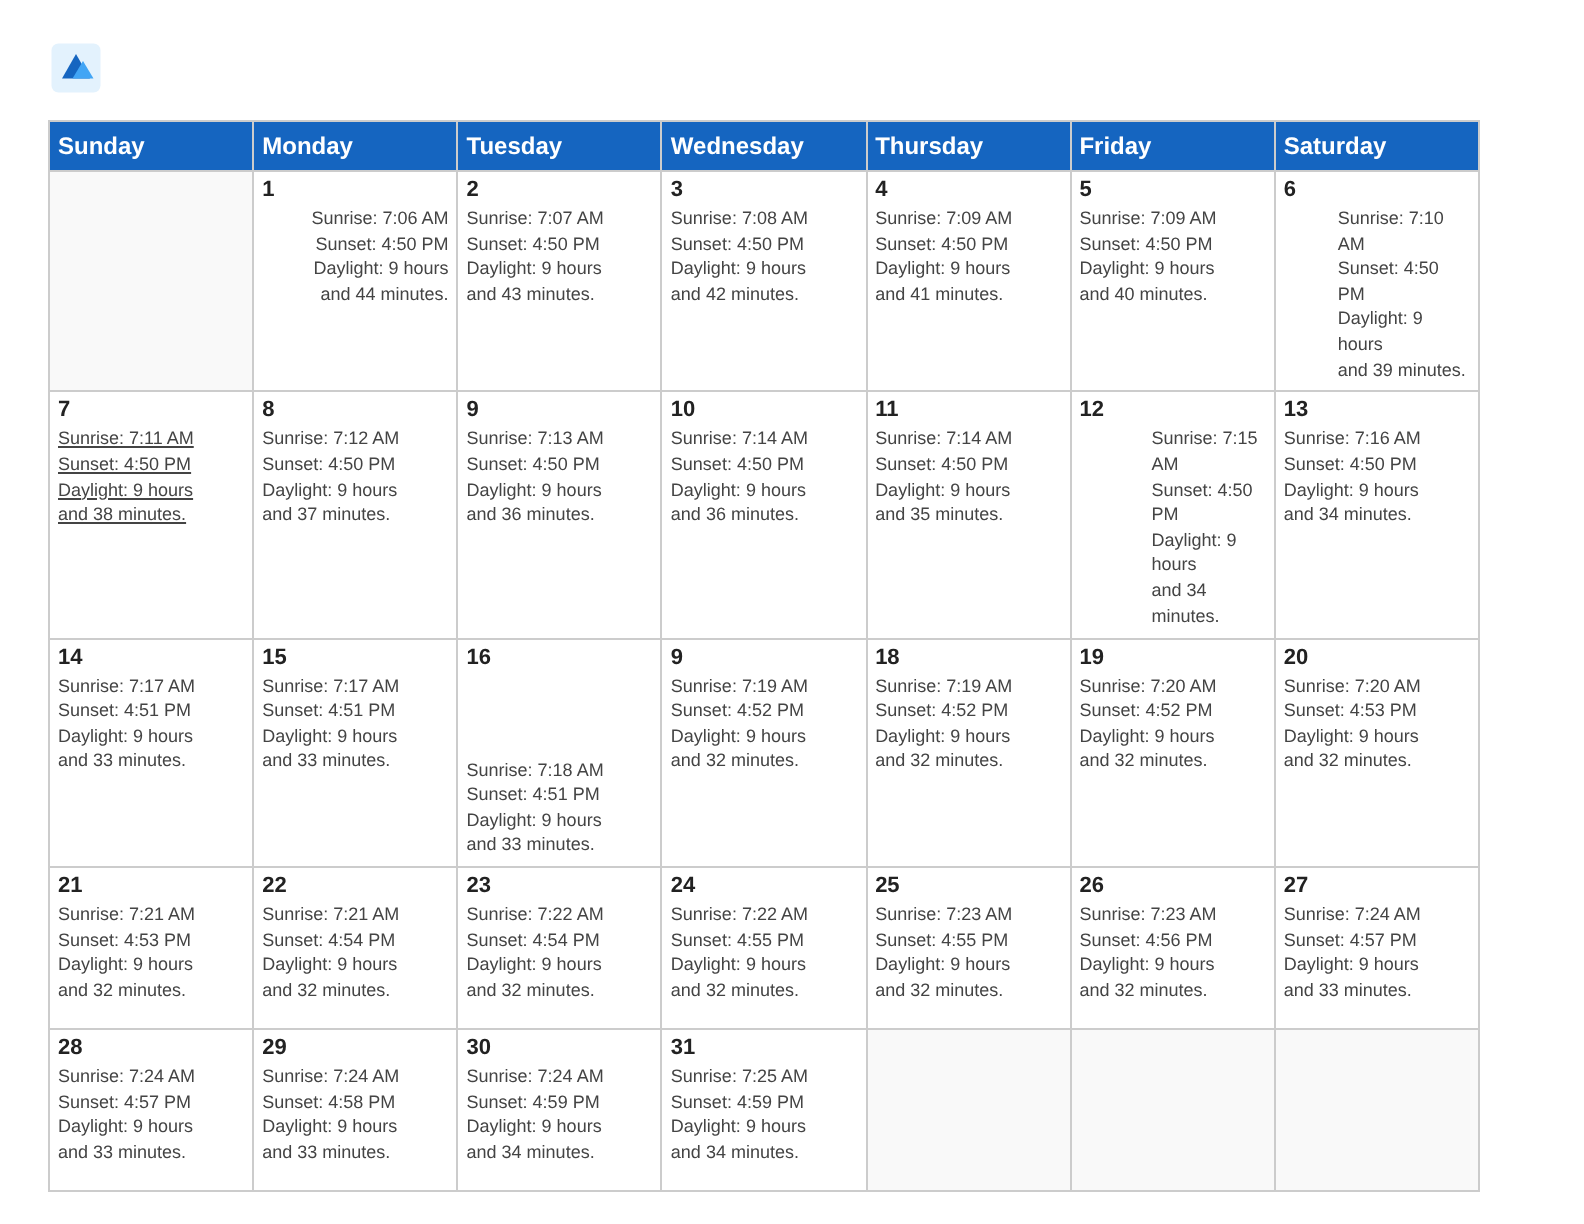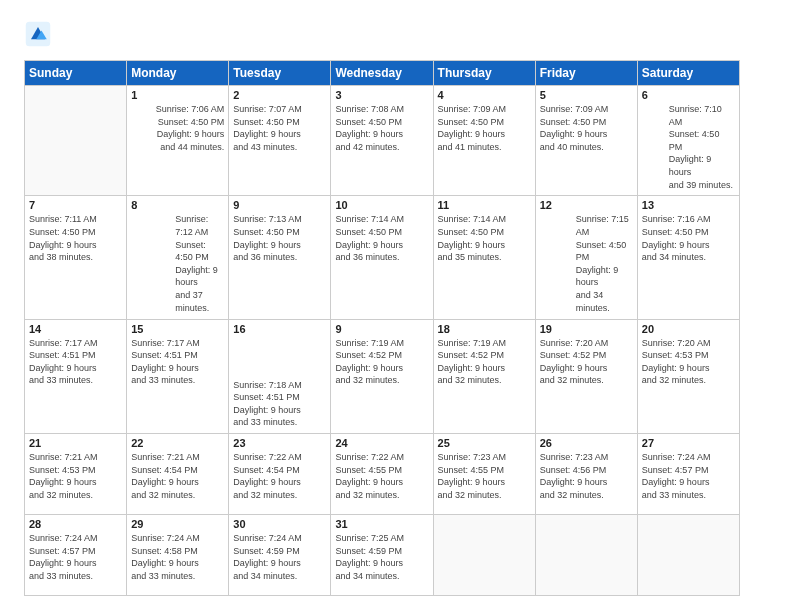--- a/index.html
+++ b/index.html
@@ -170,28 +170,28 @@
             <span class="day-num">6</span>
             <div class="day-info" style="white-space: pre-line; margin-left: 27px;">Sunrise: 7:10 AM
 Sunset: 4:50 PM
 Daylight: 9 hours
 and 39 minutes.</div>
           </td>
         </tr>
         <tr>
           <td>
             <span class="day-num">7</span>
-            <div class="day-info" style="white-space: pre-line;">Sunrise: 7:11 AM
+            <div class="day-info" style="white-space: pre-line; text-decoration: underline;">Sunrise: 7:11 AM
 Sunset: 4:50 PM
 Daylight: 9 hours
 and 38 minutes.</div>
           </td>
           <td>
             <span class="day-num">8</span>
-            <div class="day-info" style="white-space: pre-line; margin-left: 44px;">Sunrise: 7:12 AM
+            <div class="day-info" style="white-space: pre-line;">Sunrise: 7:12 AM
 Sunset: 4:50 PM
 Daylight: 9 hours
 and 37 minutes.</div>
           </td>
           <td>
             <span class="day-num">9</span>
             <div class="day-info" style="white-space: pre-line;">Sunrise: 7:13 AM
 Sunset: 4:50 PM
 Daylight: 9 hours
 and 36 minutes.</div>

